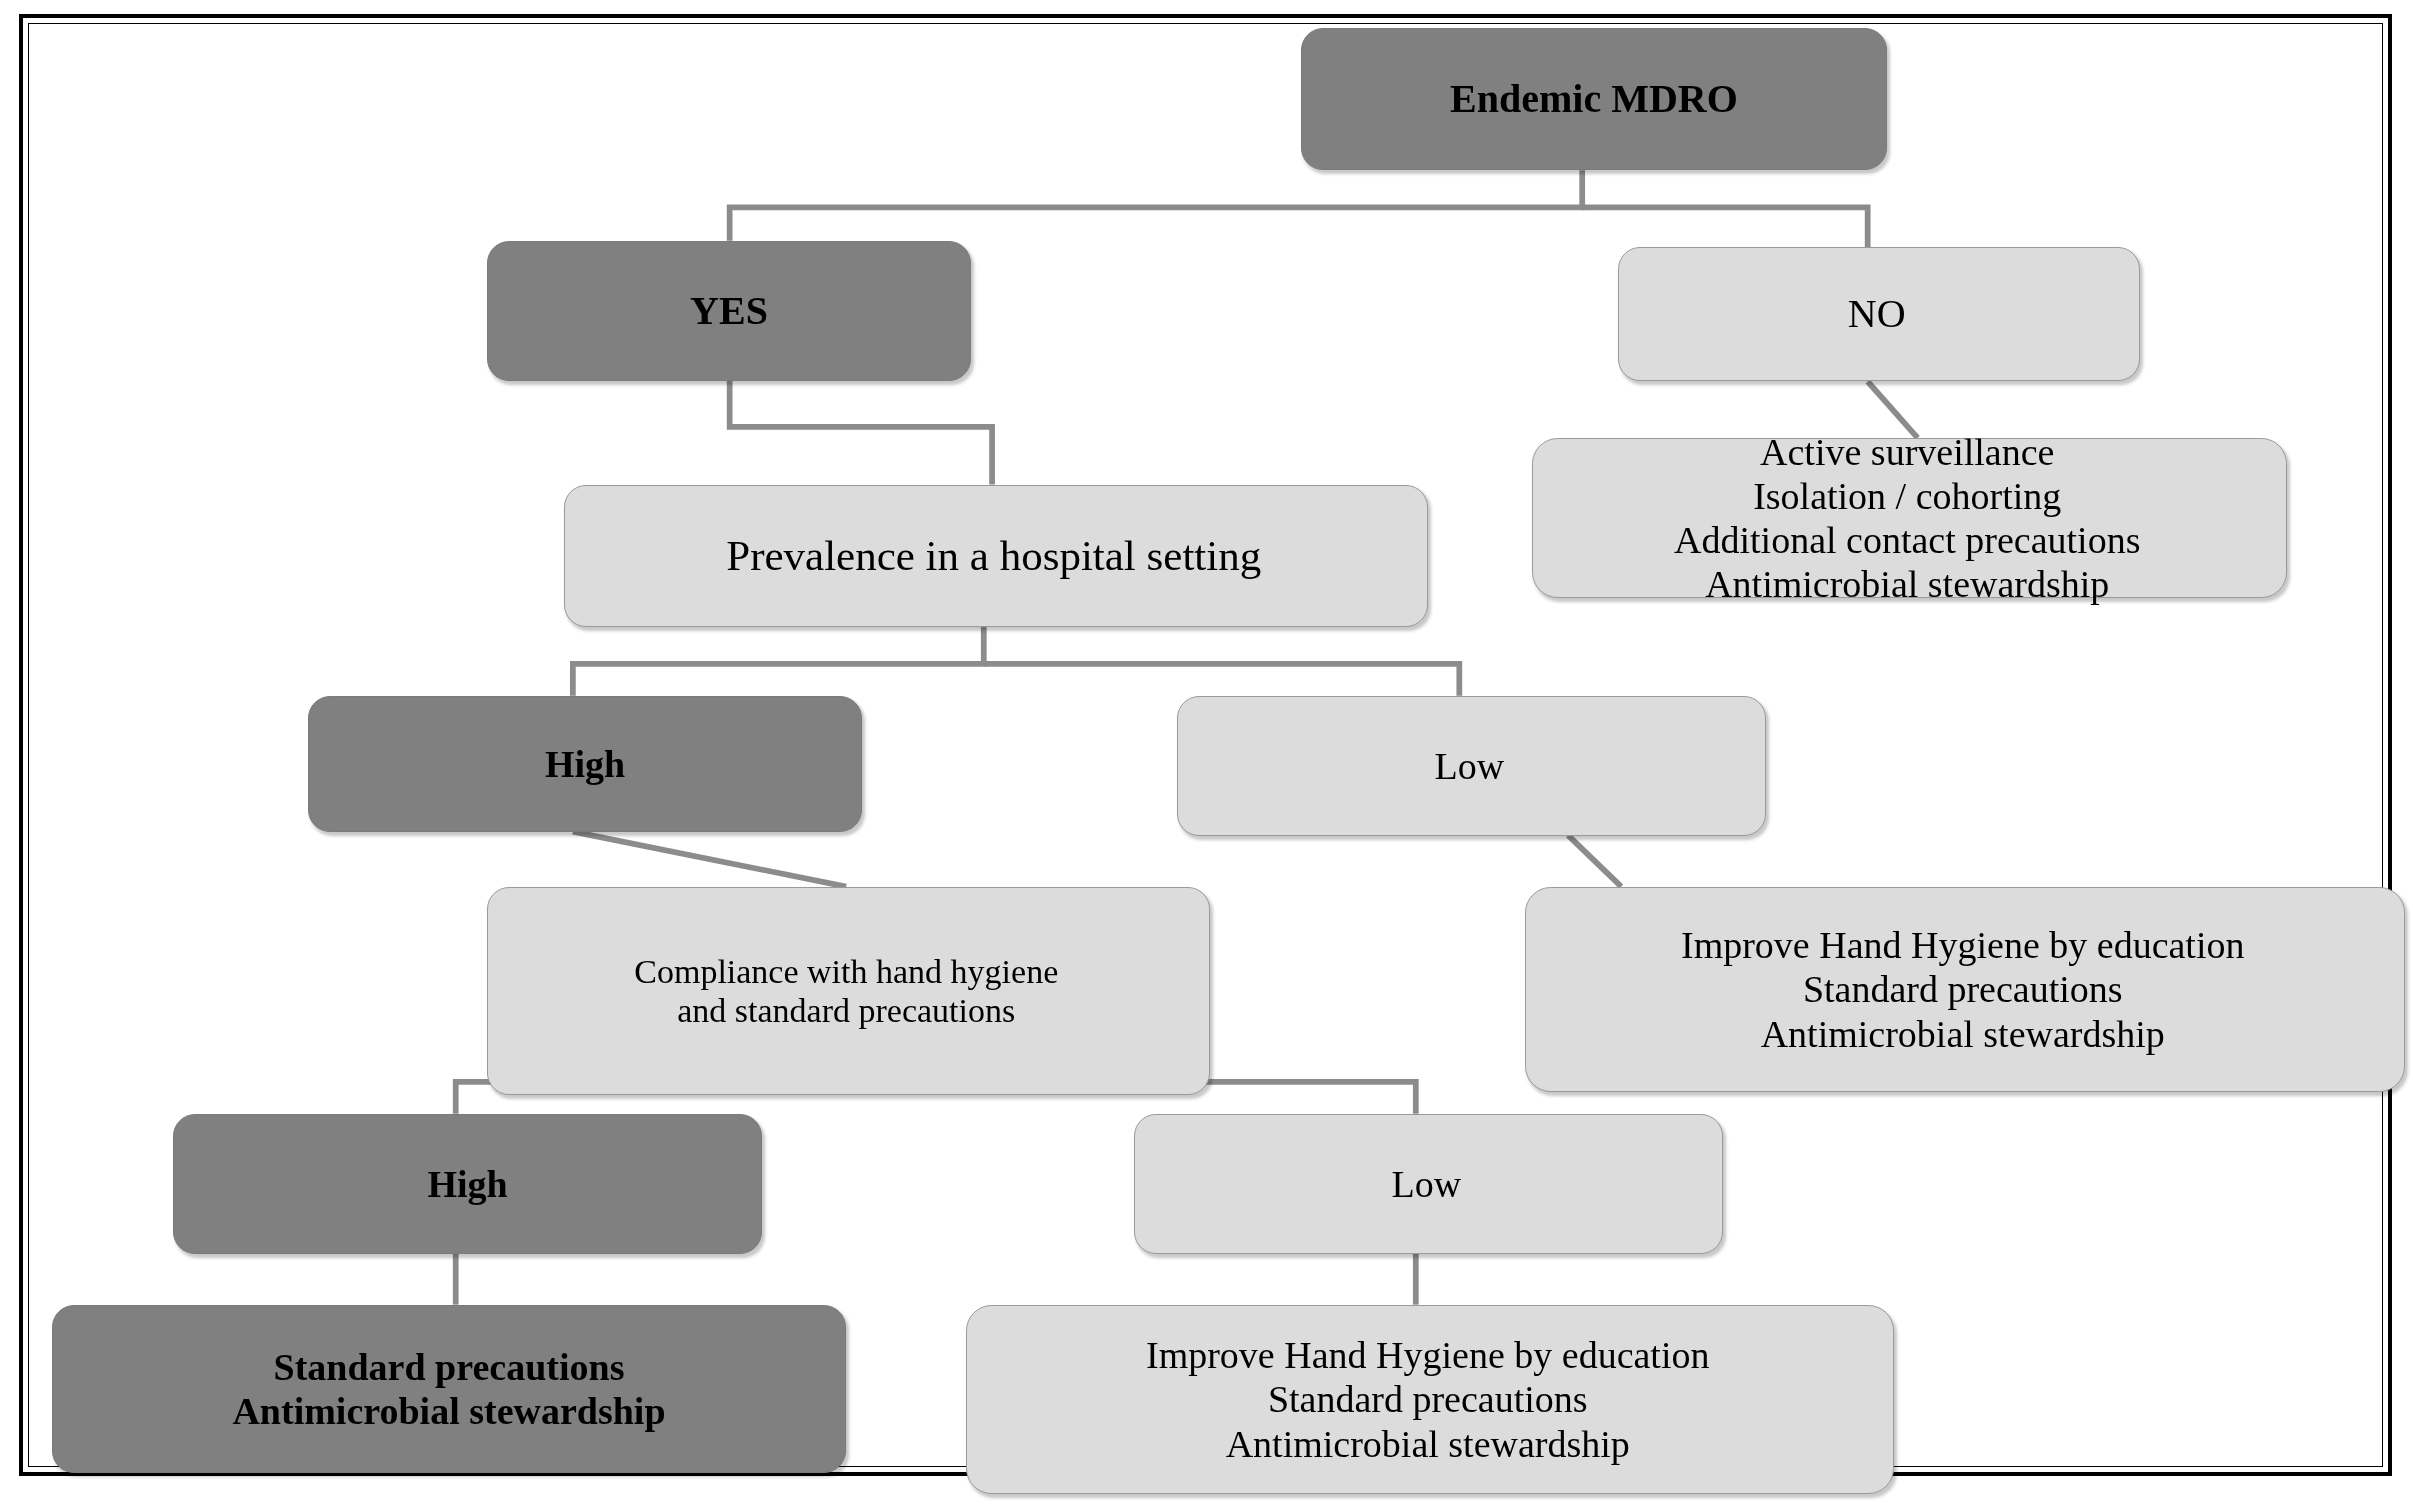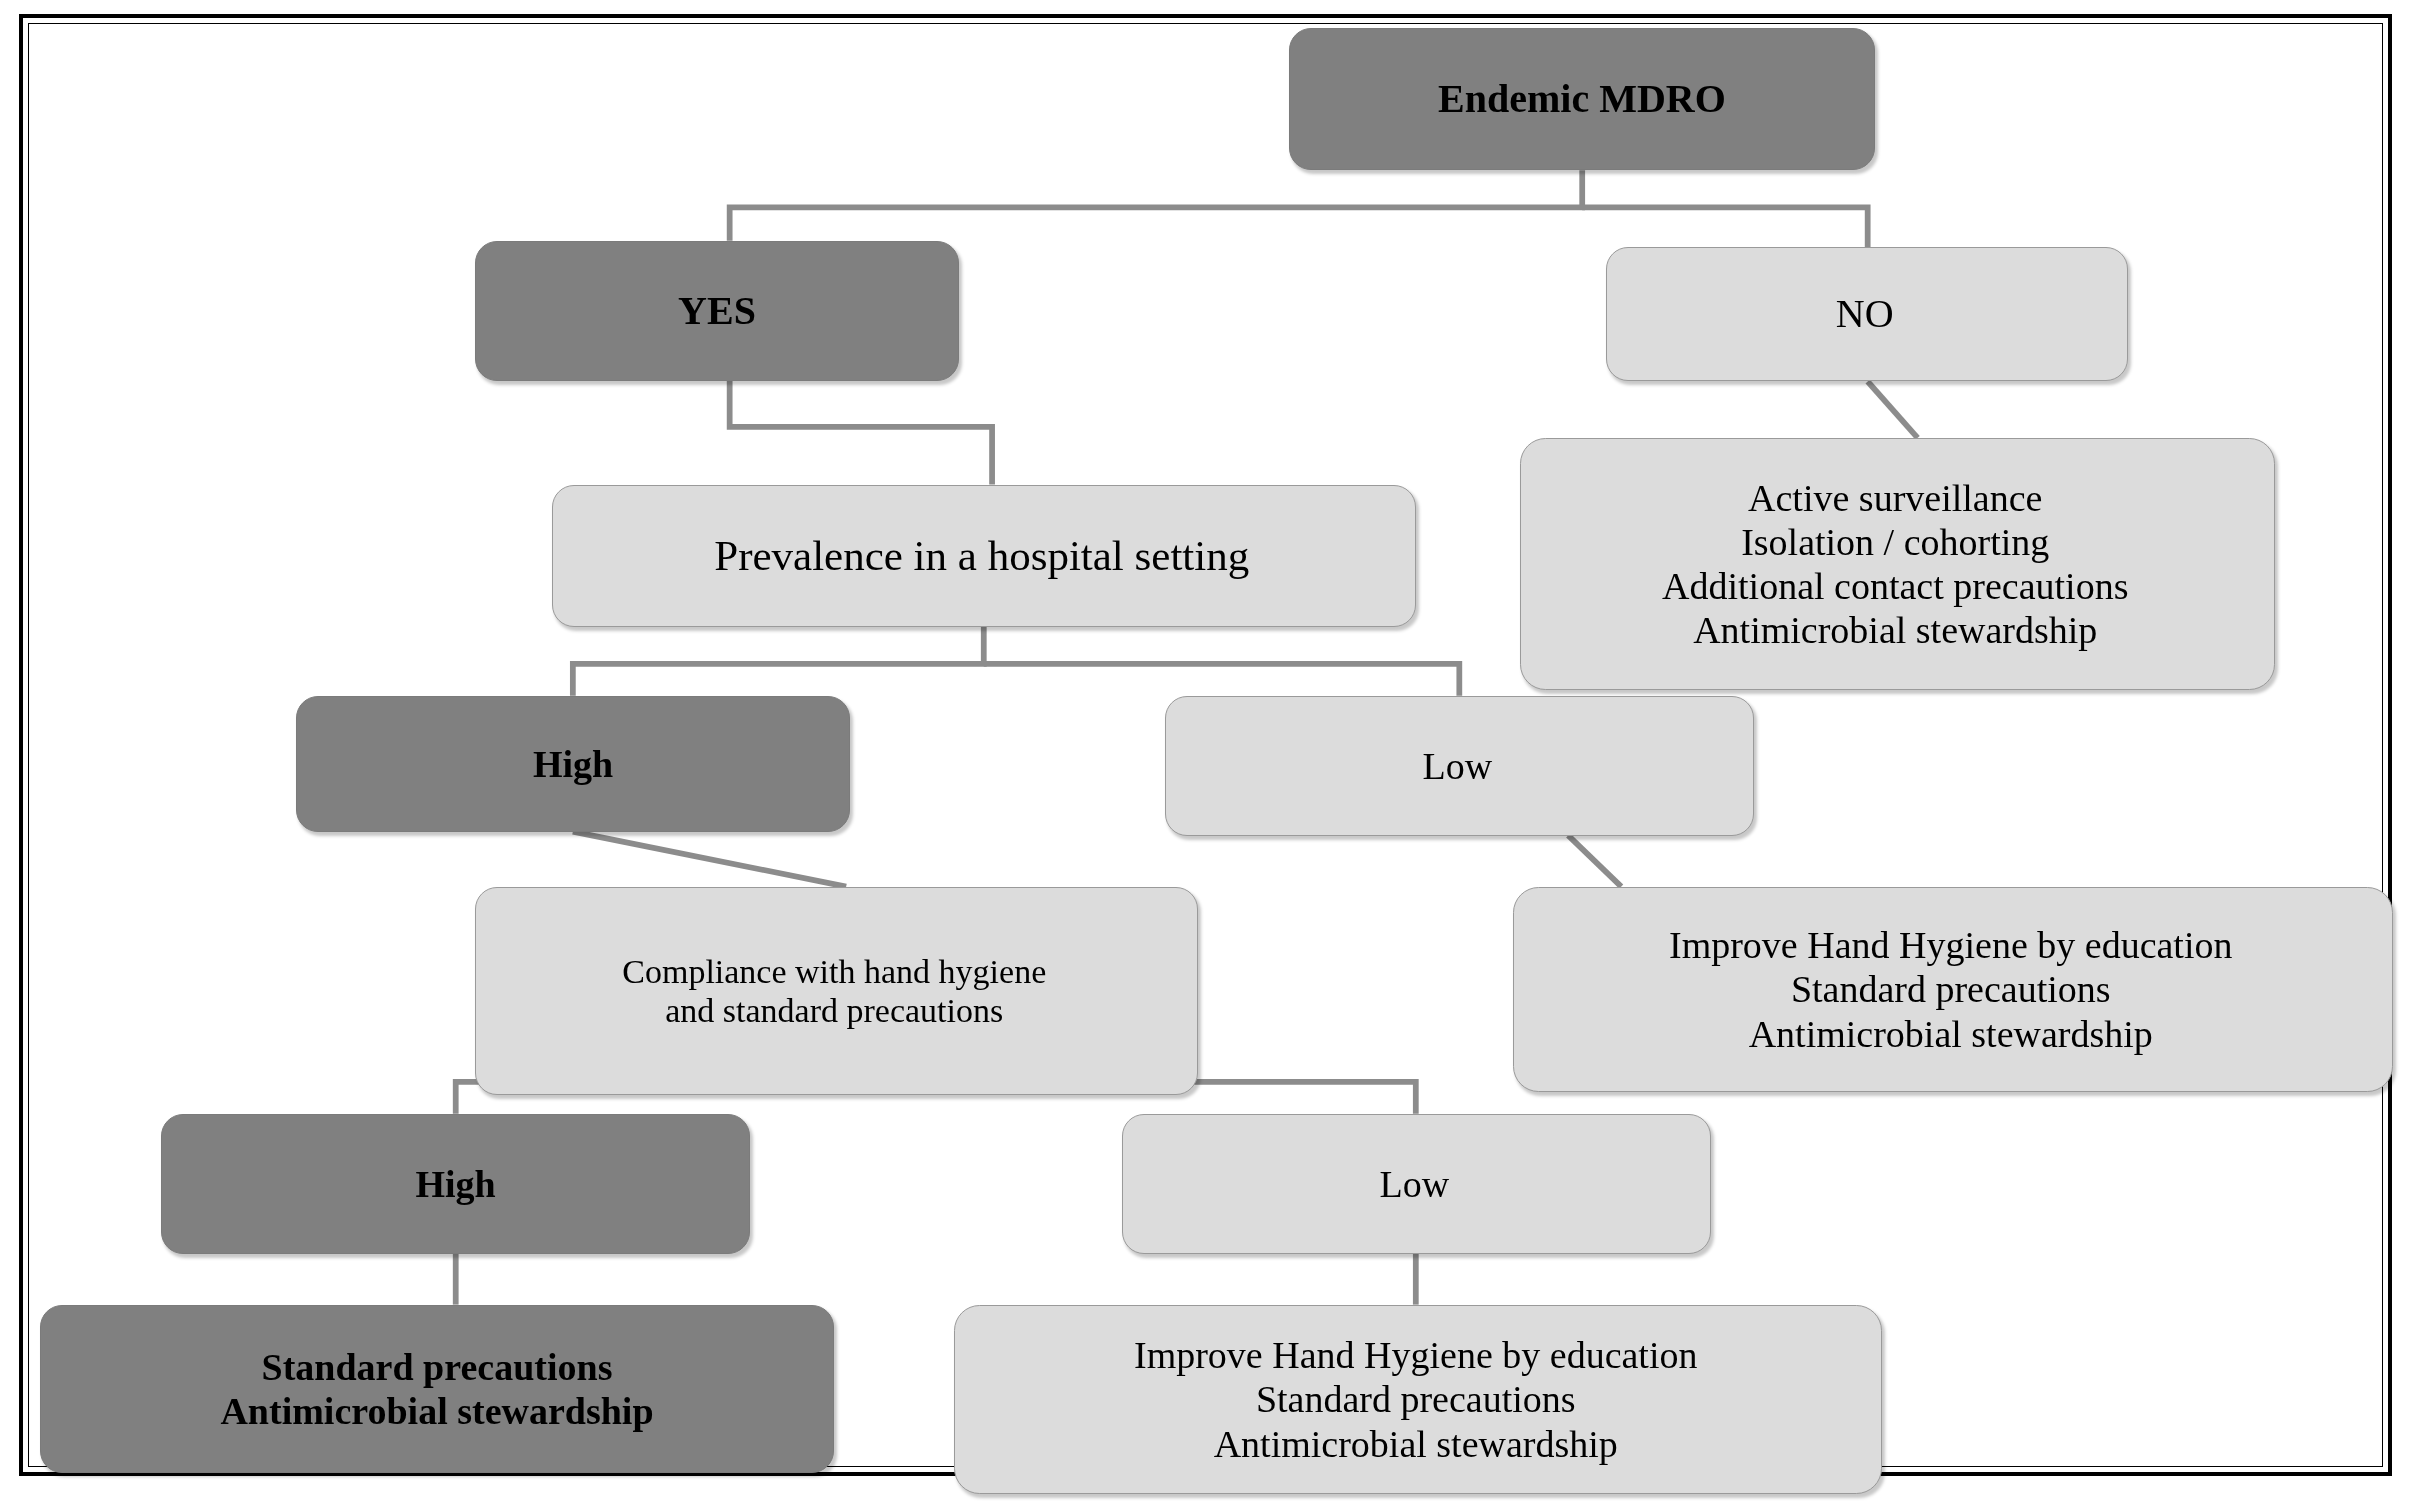--- a/index.html
+++ b/index.html
@@ -45,39 +45,40 @@
     box-sizing:border-box;
     display:flex;
     align-items:center;
     justify-content:center;
     text-align:center;
     border-radius:22px;
     color:#000000;
     line-height:1.16;
     padding:3.8px 11.5px;
     box-shadow:2.6px 3.2px 3.2px rgba(0,0,0,0.22);
+    margin-left:12px;
   }
   .node.dark{
     background:#808080;
     border:0.6px solid #7b7b7b;
     font-weight:bold;
   }
   .node.light{
     background:#dcdcdc;
     border:1.9px solid #9a9a9a;
     font-weight:normal;
     padding-left:7px;
   }
   .node .txt{display:block;white-space:pre-line;}
 
   
   #n-root      {left:1289px; top:28px;   width:586px;  height:142px;  font-size:40px;}
   #n-yes       {left:475px;  top:241px;  width:484px;  height:140px;  font-size:40px;}
   #n-no        {left:1606px; top:247px;  width:522px;  height:134px;  font-size:40px;}
-  #n-no-actions{left:1520px; top:438px;  width:755px; height:252px;  font-size:38px; border-radius:25.6px;}
+  #n-no-actions{left:1520px; top:438px;  width:755px; height:160px;  font-size:38px; border-radius:25.6px;}
   #n-prev      {left:552px;  top:485px;  width:864px; height:142px;  font-size:43px;}
   #n-high1     {left:296px;  top:696px; width:554px;  height:136px;  font-size:38px;}
   #n-low1      {left:1165px; top:696px; width:589px;  height:140px;  font-size:38px;}
   #n-compl     {left:475px;  top:887px; width:723px; height:208px;  font-size:34px;}
   #n-low1-act  {left:1513px; top:887px; width:880px; height:205px;  font-size:38px; border-radius:25.6px;}
   #n-high2     {left:161px;  top:1114px; width:589px;  height:140px;  font-size:38px;}
   #n-low2      {left:1122px; top:1114px; width:589px;  height:140px;  font-size:38px;}
   #n-final     {left:40px;   top:1305px; width:794px; height:168px;  font-size:38px;}
   #n-low2-act  {left:954px; top:1305px; width:928px; height:189px;  font-size:38px; border-radius:25.6px;}
 </style>

